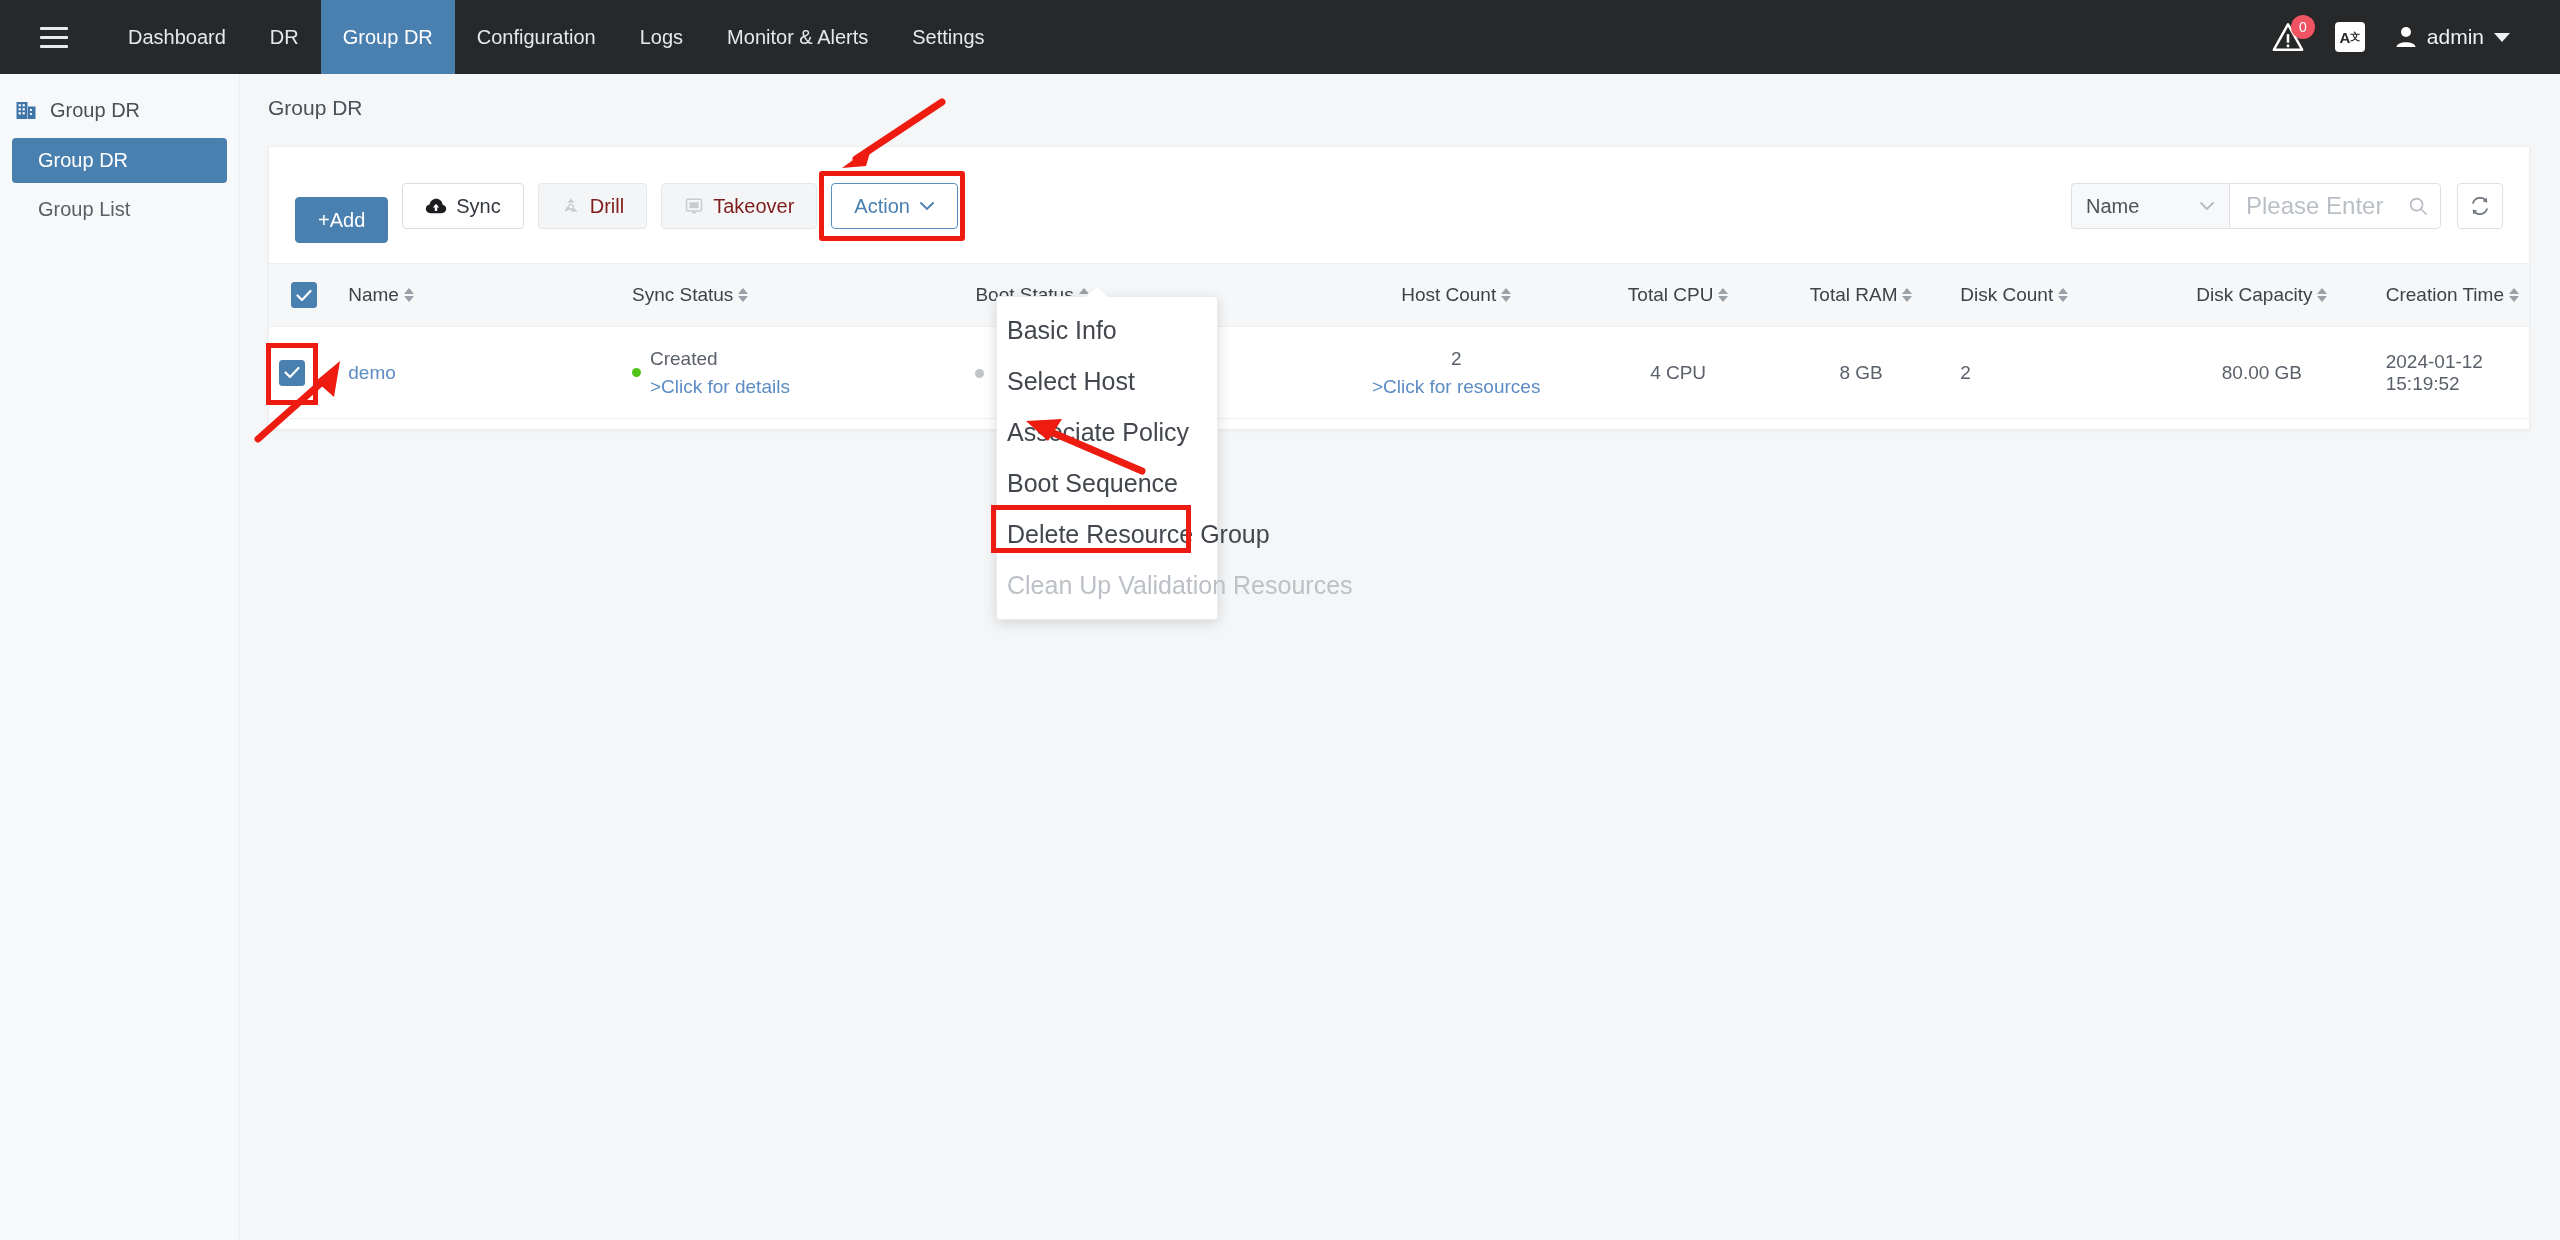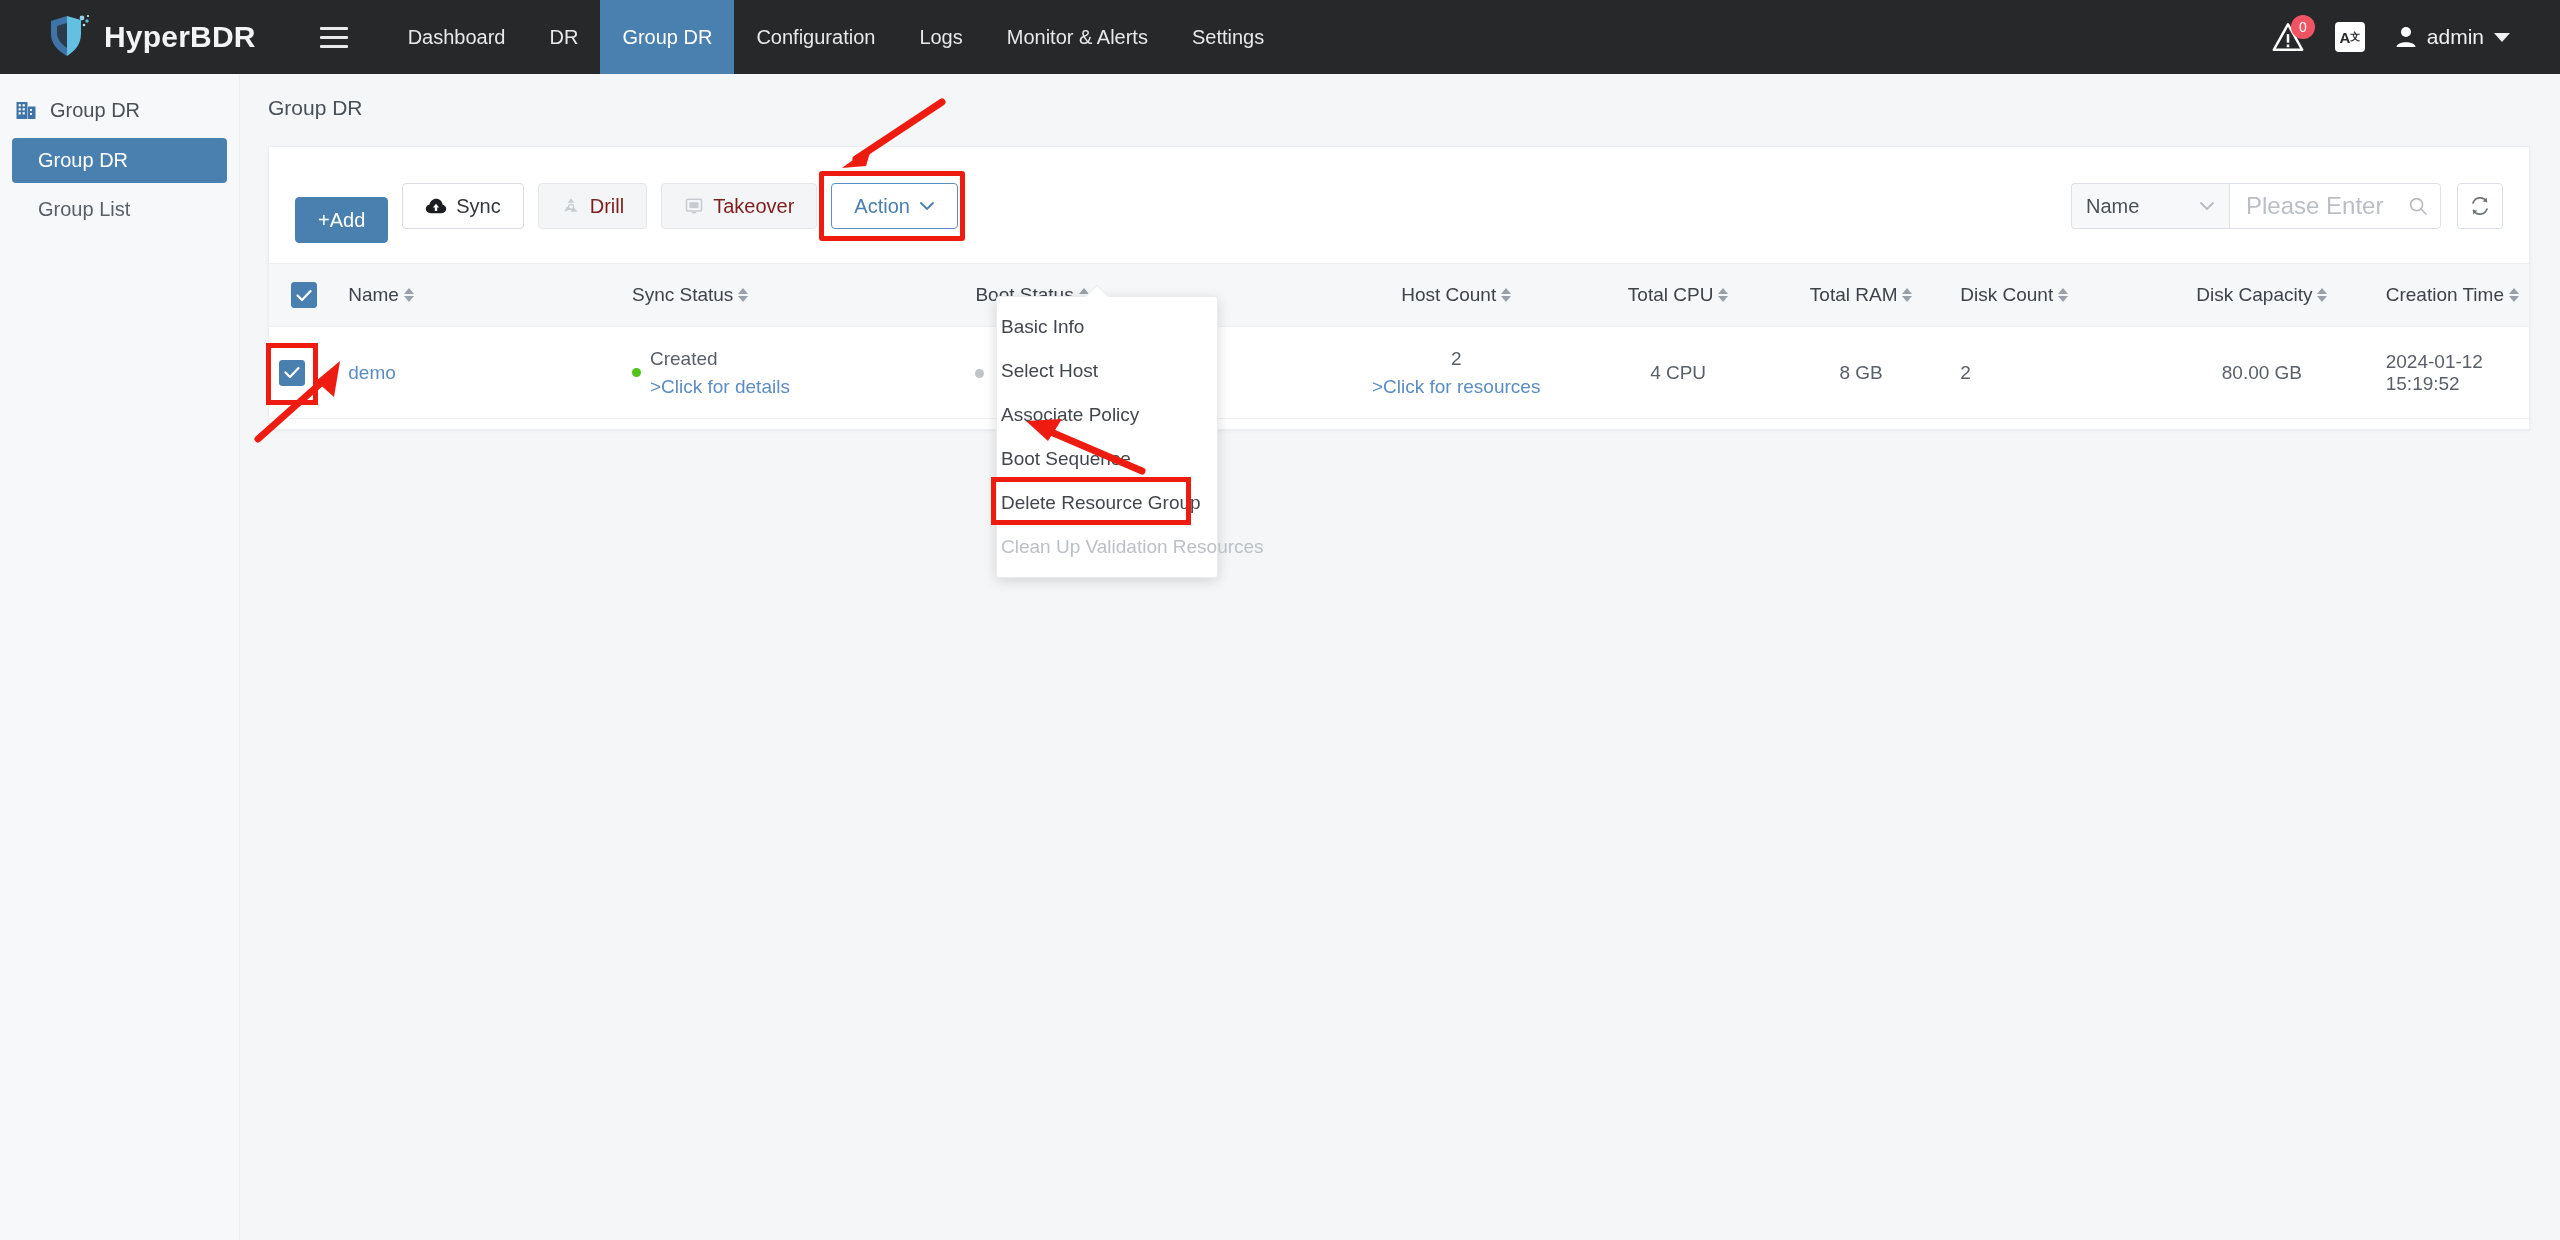--- a/index.html
+++ b/index.html
@@ -201,51 +201,39 @@
     box-shadow: 0 3px 14px rgba(0,0,0,.14);
     padding: 8px 0; z-index: 40;
   }
   .menu-arrow {
     position:absolute; top:-9px; left: 92px;
     width: 16px; height: 16px; background:#fff;
     border-left:1px solid #eaecee; border-top:1px solid #eaecee;
     transform: rotate(45deg);
   }
   .menu-item {
-    padding: 11px 4px; font-size: 19px; color:#42474d; cursor:pointer;
+    padding: 11px 10px; font-size: 25px; color:#42474d; cursor:pointer;
     white-space:nowrap;
   }
   .menu-item.disabled { color:#bcc1c7; cursor:default; }
   .menu-item.highlighted { position: relative; }
   .menu-hl {
     position:absolute; left: -6px; top: -4px;
     width: 200px; height: 48px;
     border: 5px solid #ee1b11; pointer-events:none;
   }
 
   
   .anno { position:absolute; z-index: 60; pointer-events:none; }
 </style>
 </head>
 <body>
 
 <div class="topbar">
 
-  <div class="brand">
-    <svg class="brand-logo" viewBox="0 0 42 46">
-      <path d="M3 7 L19 2 L19 42 C10 37 3 30 3 20 Z" fill="#3f74a8"></path>
-      <path d="M19 2 L33 6 L33 20 C33 30 27 37 19 42 Z" fill="#63c0e0"></path>
-      <path d="M9 12 L19 9 L19 34 C13 30 9 25 9 19 Z" fill="#2b3b4b"></path>
-      <circle cx="34" cy="4" r="2.4" fill="#8fd3ea"></circle>
-      <circle cx="39" cy="7" r="1.7" fill="#5fbcdb"></circle>
-      <circle cx="36" cy="11" r="1.3" fill="#bfe6f4"></circle>
-      <circle cx="40" cy="2" r="1.1" fill="#cfeaf6"></circle>
-    </svg>
-    <div class="brand-name">HyperBDR</div>
-  </div>
 
   <div class="hamburger">
     <span></span>
       <span></span>
       <span></span>
   </div>
 
   <div class="navitems">
     <div class="navitem">Dashboard</div>
     <div class="navitem">DR</div>

